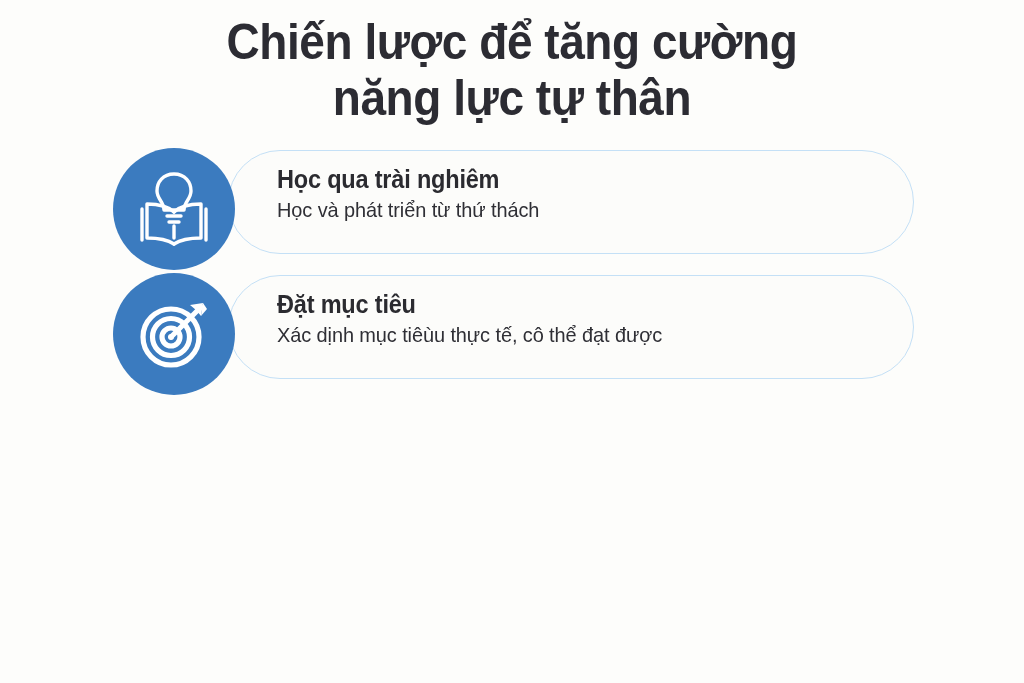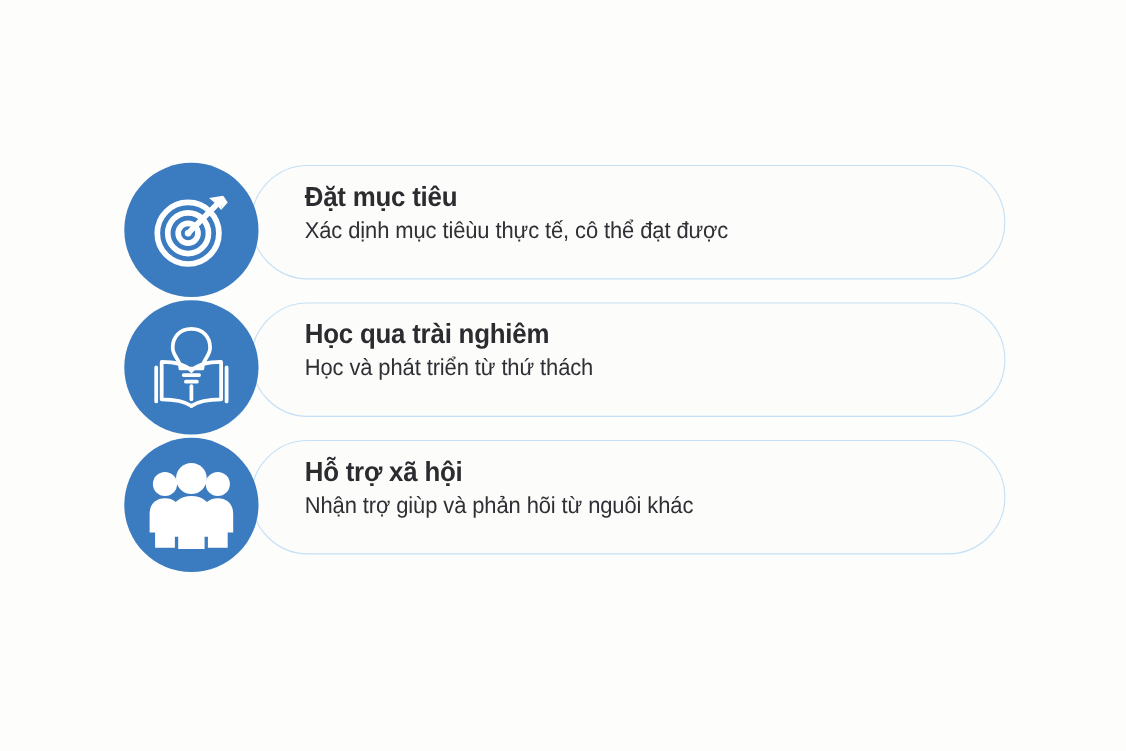--- a/index.html
+++ b/index.html
@@ -113,43 +113,26 @@
     transform-origin: left center;
     white-space: nowrap;
     margin: 0;
   }
 </style>
 </head>
 <body>
 
 <div class="page">
 
+  <div class="title-block">
+    <span class="title-line">Chiến lược để tăng cường</span>
+    <span class="title-line">năng lực tự thân</span>
+  </div>
 
   <div class="card-list">
-
-    <div class="card-row">
-      <div class="card-pill"></div>
-      <div class="icon-badge">
-        <svg width="78" height="78" viewBox="0 0 78 78" aria-hidden="true">
-          <g fill="none" stroke="#FFFFFF" stroke-width="5.2">
-            <circle cx="36" cy="42" r="28"></circle>
-            <circle cx="36" cy="42" r="18.5"></circle>
-            <circle cx="36" cy="42" r="9"></circle>
-          </g>
-          <circle cx="36" cy="42" r="3" fill="#FFFFFF"></circle>
-          <line x1="36" y1="42" x2="66" y2="12" stroke="#FFFFFF" stroke-width="5.2" stroke-linecap="round"></line>
-          <path d="M55 10 L68 8 L66 21 L61 15 Z" fill="#FFFFFF"></path>
-          <path d="M68 8 L66 21 L72 14 Z" fill="#FFFFFF"></path>
-        </svg>
-      </div>
-      <div class="card-text">
-        <p class="card-heading">Đặt mục tiêu</p>
-        <p class="card-sub">Xác dịnh mục tiêùu thực tế, cô thể đạt được</p>
-      </div>
-    </div>
 
     <div class="card-row">
       <div class="card-pill"></div>
       <div class="icon-badge">
         <svg width="82" height="82" viewBox="0 0 82 82" aria-hidden="true">
           <g fill="none" stroke="#FFFFFF" stroke-width="3.4" stroke-linejoin="round" stroke-linecap="round">
             <path d="M41 6 C30 6 24 14 24 23 C24 31 31 34 31 42 L51 42 C51 34 58 31 58 23 C58 14 52 6 41 6 Z"></path>
             <line x1="34" y1="48" x2="48" y2="48"></line>
             <line x1="36" y1="54" x2="46" y2="54"></line>
             <line x1="41" y1="58" x2="41" y2="70"></line>
@@ -159,35 +142,37 @@
             <path d="M73 41 L73 72"></path>
           </g>
         </svg>
       </div>
       <div class="card-text">
         <p class="card-heading">Học qua trài nghiêm</p>
         <p class="card-sub">Học và phát triển từ thứ thách</p>
       </div>
     </div>
 
-
     <div class="card-row">
       <div class="card-pill"></div>
       <div class="icon-badge">
-        <svg width="86" height="82" viewBox="0 0 86 82" aria-hidden="true">
-          <g fill="#FFFFFF">
-            <circle cx="19" cy="22" r="11"></circle>
-            <path d="M19 35 C10 35 5 41 5 49 L5 66 L10 66 L10 80 L28 80 L28 66 L33 66 L33 49 C33 41 28 35 19 35 Z"></path>
-            <circle cx="67" cy="22" r="11"></circle>
-            <path d="M67 35 C58 35 53 41 53 49 L53 66 L58 66 L58 80 L76 80 L76 66 L81 66 L81 49 C81 41 76 35 67 35 Z"></path>
-            <circle cx="43" cy="17" r="14"></circle>
-            <path d="M43 33 C31 33 24 41 24 51 L24 70 L31 70 L31 81 L55 81 L55 70 L62 70 L62 51 C62 41 55 33 43 33 Z"></path>
+        <svg width="78" height="78" viewBox="0 0 78 78" aria-hidden="true">
+          <g fill="none" stroke="#FFFFFF" stroke-width="5.2">
+            <circle cx="36" cy="42" r="28"></circle>
+            <circle cx="36" cy="42" r="18.5"></circle>
+            <circle cx="36" cy="42" r="9"></circle>
           </g>
+          <circle cx="36" cy="42" r="3" fill="#FFFFFF"></circle>
+          <line x1="36" y1="42" x2="66" y2="12" stroke="#FFFFFF" stroke-width="5.2" stroke-linecap="round"></line>
+          <path d="M55 10 L68 8 L66 21 L61 15 Z" fill="#FFFFFF"></path>
+          <path d="M68 8 L66 21 L72 14 Z" fill="#FFFFFF"></path>
         </svg>
       </div>
       <div class="card-text">
-        <p class="card-heading">Hỗ trợ xã hội</p>
-        <p class="card-sub">Nhận trợ giùp và phản hõi từ nguôi khác</p>
+        <p class="card-heading">Đặt mục tiêu</p>
+        <p class="card-sub">Xác dịnh mục tiêùu thực tế, cô thể đạt được</p>
       </div>
     </div>
+
+
 
   </div>
 </div>
 
 </body></html>

